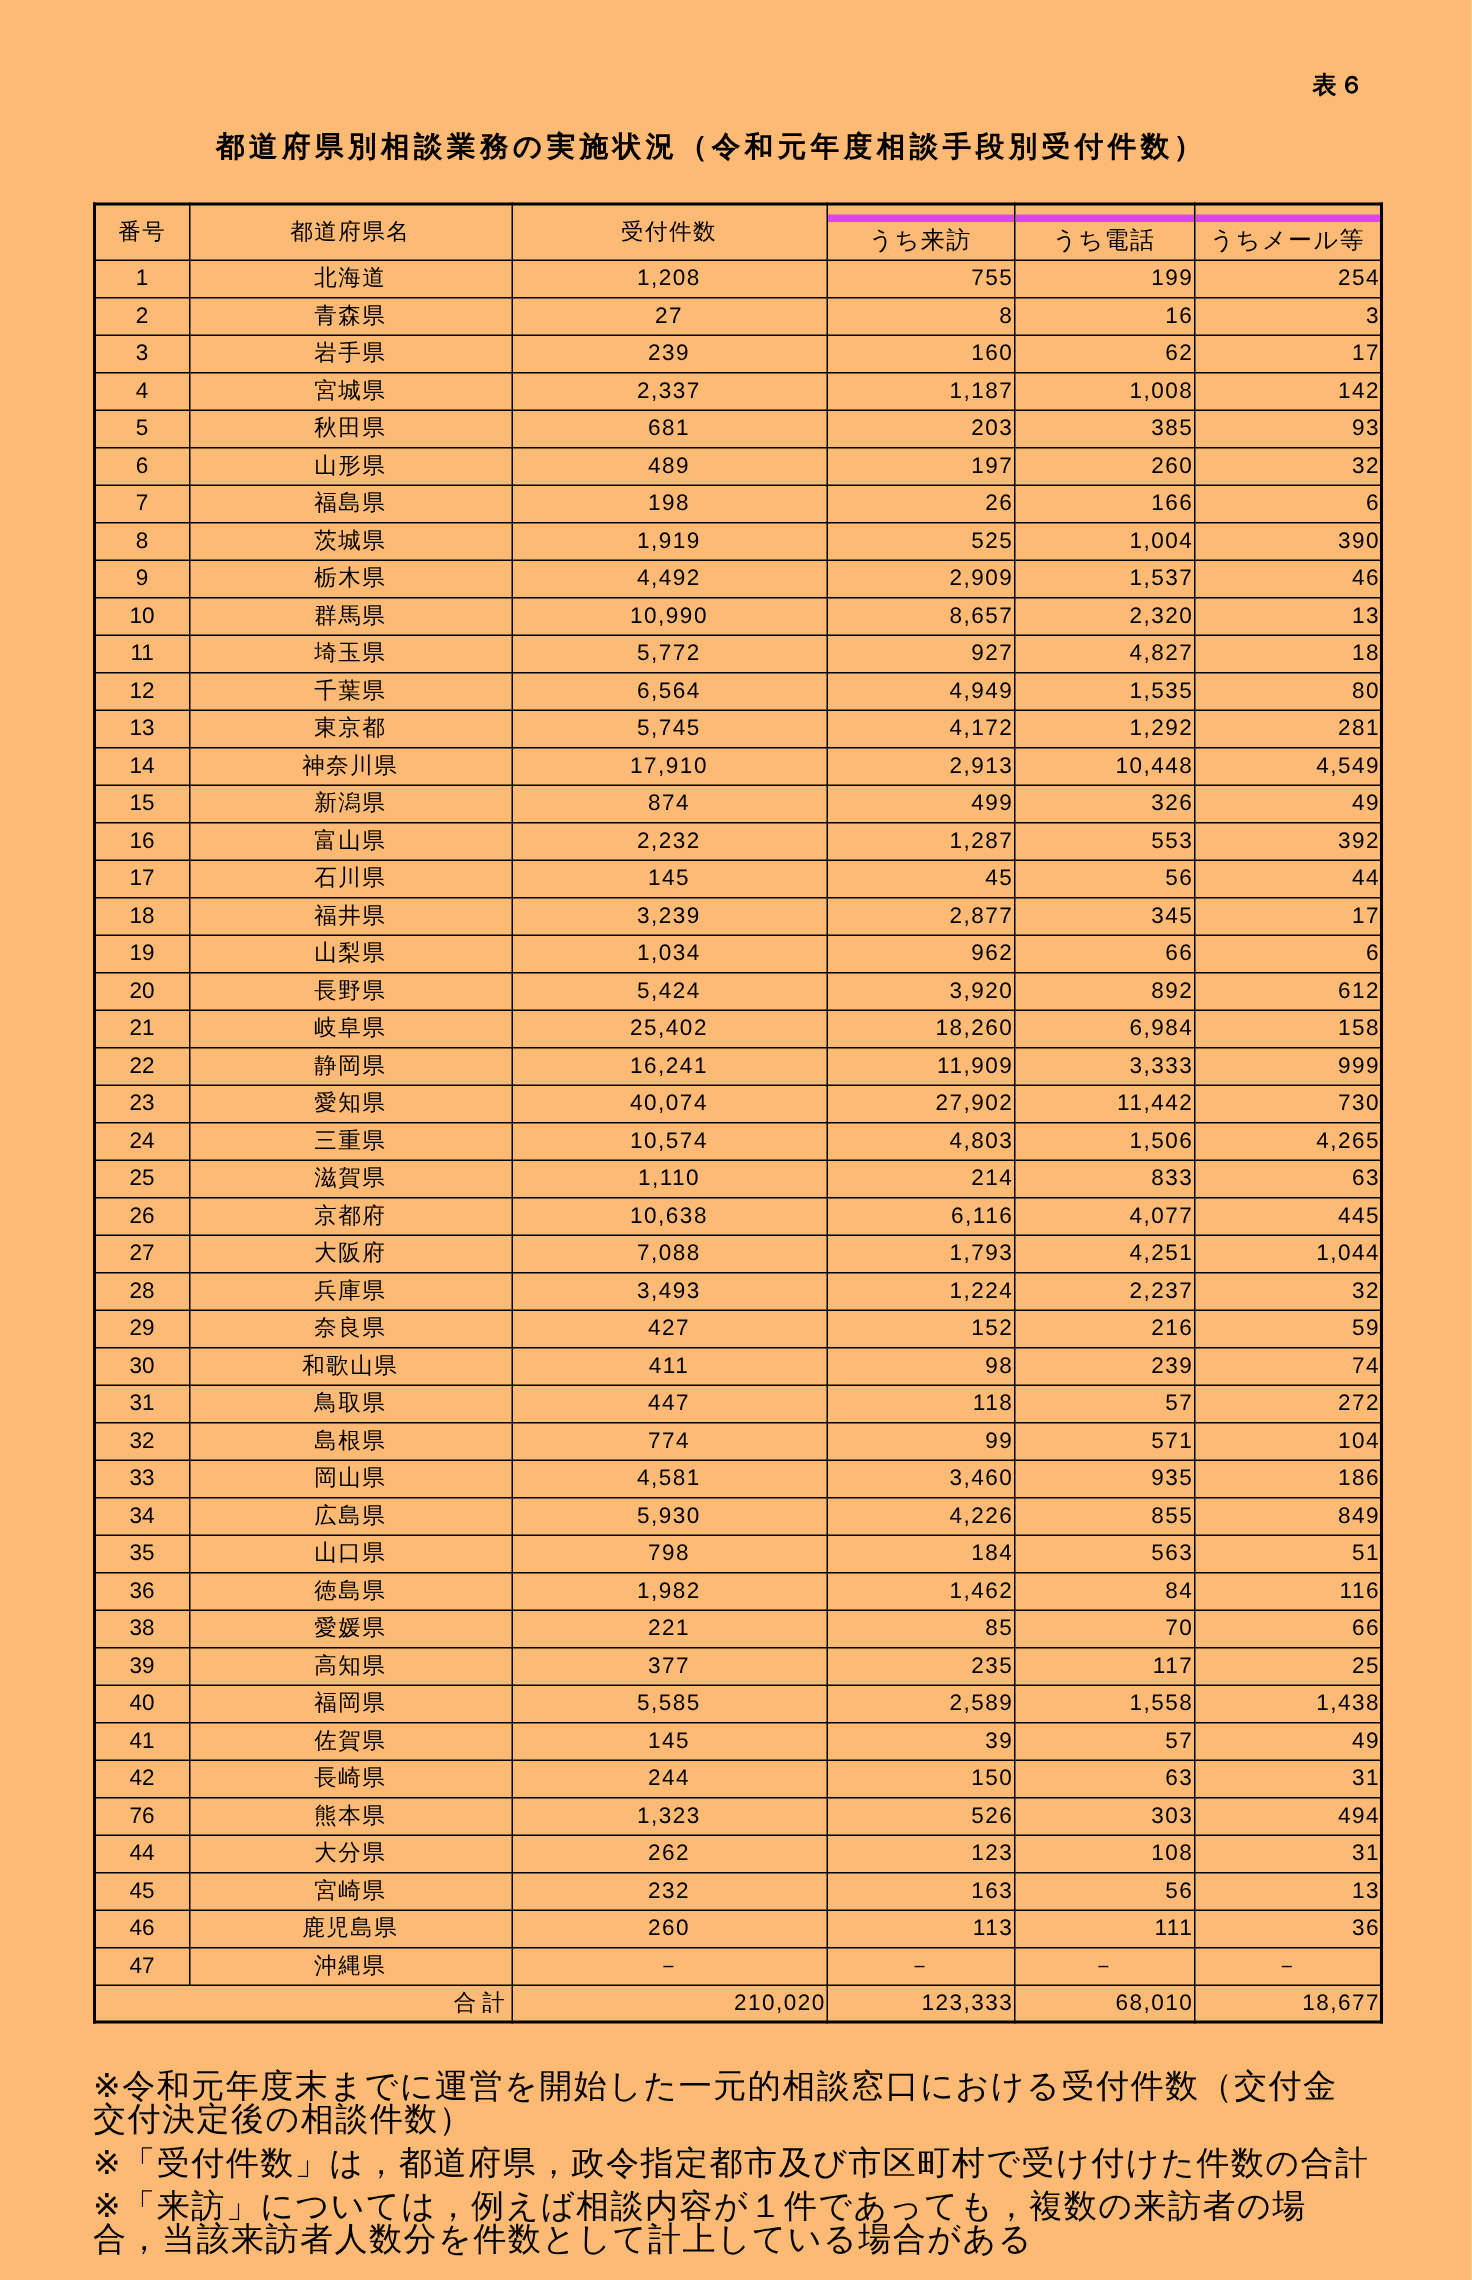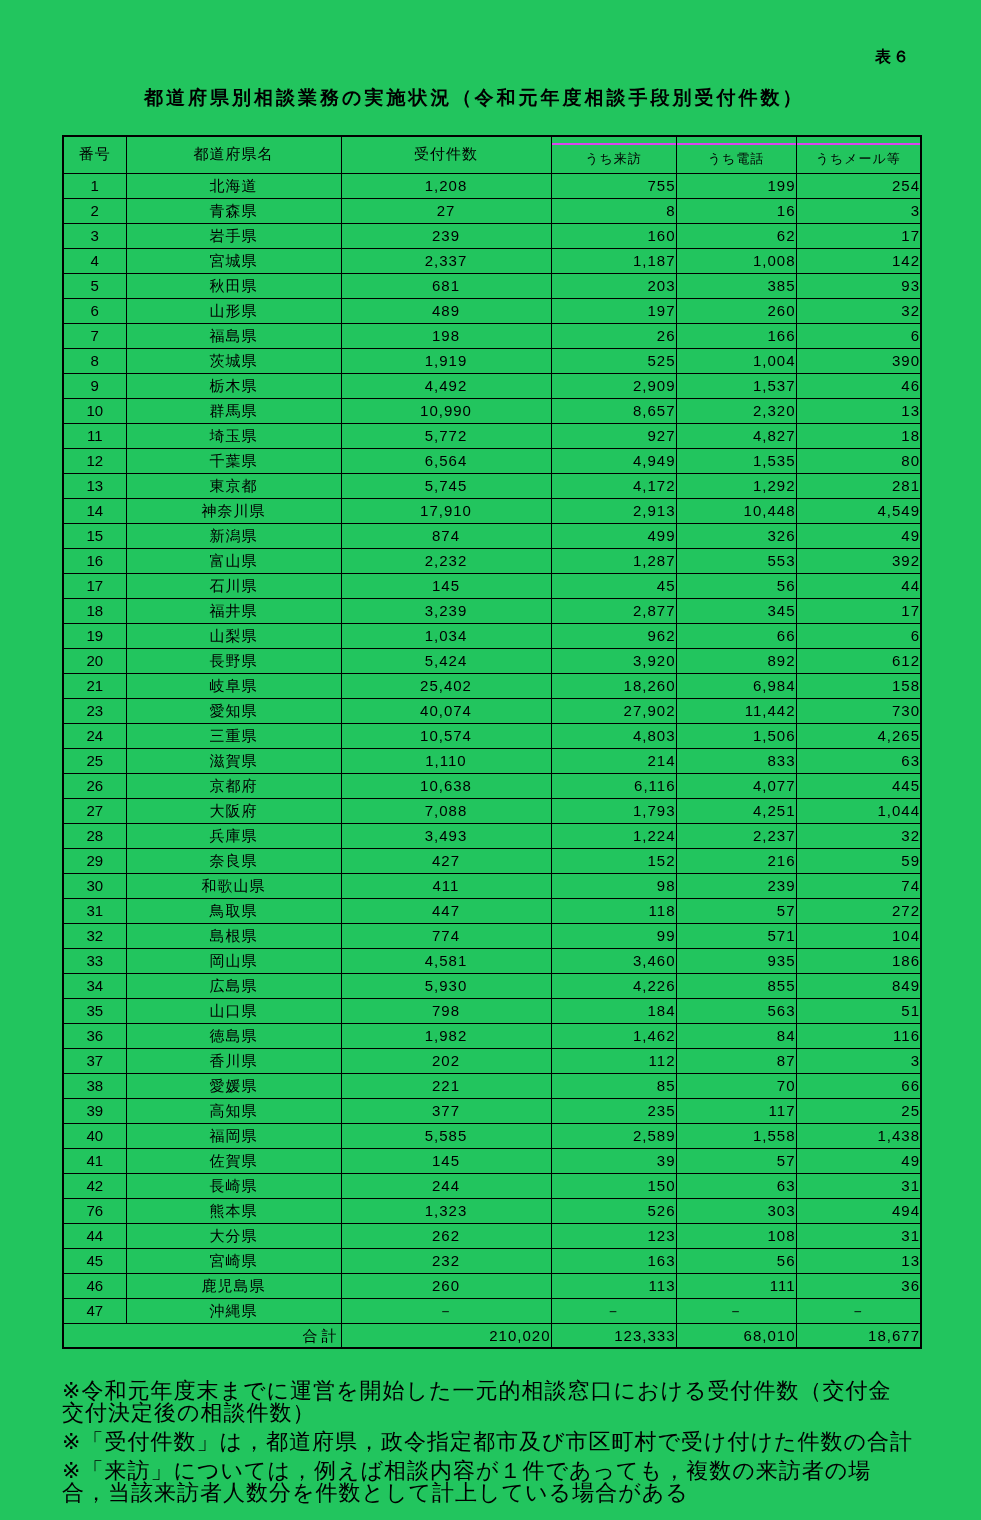--- a/index.html
+++ b/index.html
@@ -2,21 +2,21 @@
 <html><head>
 <meta charset="utf-8">
 <style>
   * { box-sizing: border-box; }
   html, body { margin: 0; padding: 0; }
   body {
     width: 981px; height: 1520px;
     background: #ffffff; color: #000000;
     font-family: "Liberation Sans", "DejaVu Sans", sans-serif;
   }
-  .page { position: relative; width: 981px; height: 1520px; overflow: hidden; background: #22c55e; }
+  .page { position: relative; width: 981px; height: 1520px; overflow: hidden; background: #fdba74; }
 
   .corner-label {
     position: absolute; top: 47px; right: 70px;
     font-size: 16px; font-weight: bold; letter-spacing: 2px;
   }
   .doc-title {
     position: absolute; top: 85px; left: 144px;
     font-size: 19px; font-weight: bold; letter-spacing: 3px; white-space: nowrap;
   }
 
@@ -25,23 +25,23 @@
     width: 858px; border-collapse: collapse; table-layout: fixed;
     border: 2px solid #000;
   }
   .data-table th, .data-table td {
     border: 1px solid #000; padding: 0; font-weight: normal; overflow: hidden;
   }
   thead tr { height: 37px; }
   .h-main { font-size: 15px; text-align: center; vertical-align: middle; letter-spacing: 1px; margin-left: 12px; }
   .h-sub { vertical-align: bottom; padding: 0; }
   .subbox {
-    height: 30px; border-top: 2px solid #d946ef;
+    height: 30px; border-top: 5px solid #d946ef;
     display: flex; align-items: center; justify-content: center;
-    font-size: 13px; letter-spacing: 1px;
+    font-size: 16px; letter-spacing: 1px;
   }
   .dbl-left { border-left: 4px double #000; font-family: Liberation Serif, serif; }
 
   tbody tr { height: 25px; }
   tbody td { font-size: 15px; line-height: 23px; }
   .c-no    { text-align: center; }
   .c-pref  { text-align: center; border-left: 4px double #000; letter-spacing: 1px; }
   .c-total { text-align: center; letter-spacing: 1px; }
   .c-num   { text-align: right; padding-right: 12px; letter-spacing: 1px; }
   .c-num.dash, .c-total.dash { text-align: center; padding-right: 0; }
@@ -252,20 +252,28 @@
         </tr>
         <tr>
           <td class="c-no">21</td>
           <td class="c-pref">岐阜県</td>
           <td class="c-total">25,402</td>
           <td class="c-num">18,260</td>
           <td class="c-num">6,984</td>
           <td class="c-num">158</td>
         </tr>
         <tr>
+          <td class="c-no">22</td>
+          <td class="c-pref">静岡県</td>
+          <td class="c-total">16,241</td>
+          <td class="c-num">11,909</td>
+          <td class="c-num">3,333</td>
+          <td class="c-num">999</td>
+        </tr>
+        <tr>
           <td class="c-no">23</td>
           <td class="c-pref">愛知県</td>
           <td class="c-total">40,074</td>
           <td class="c-num">27,902</td>
           <td class="c-num">11,442</td>
           <td class="c-num">730</td>
         </tr>
         <tr>
           <td class="c-no">24</td>
           <td class="c-pref">三重県</td>
@@ -364,28 +372,20 @@
         </tr>
         <tr>
           <td class="c-no">36</td>
           <td class="c-pref">徳島県</td>
           <td class="c-total">1,982</td>
           <td class="c-num">1,462</td>
           <td class="c-num">84</td>
           <td class="c-num">116</td>
         </tr>
         <tr>
-          <td class="c-no">37</td>
-          <td class="c-pref">香川県</td>
-          <td class="c-total">202</td>
-          <td class="c-num">112</td>
-          <td class="c-num">87</td>
-          <td class="c-num">3</td>
-        </tr>
-        <tr>
           <td class="c-no">38</td>
           <td class="c-pref">愛媛県</td>
           <td class="c-total">221</td>
           <td class="c-num">85</td>
           <td class="c-num">70</td>
           <td class="c-num">66</td>
         </tr>
         <tr>
           <td class="c-no">39</td>
           <td class="c-pref">高知県</td>

